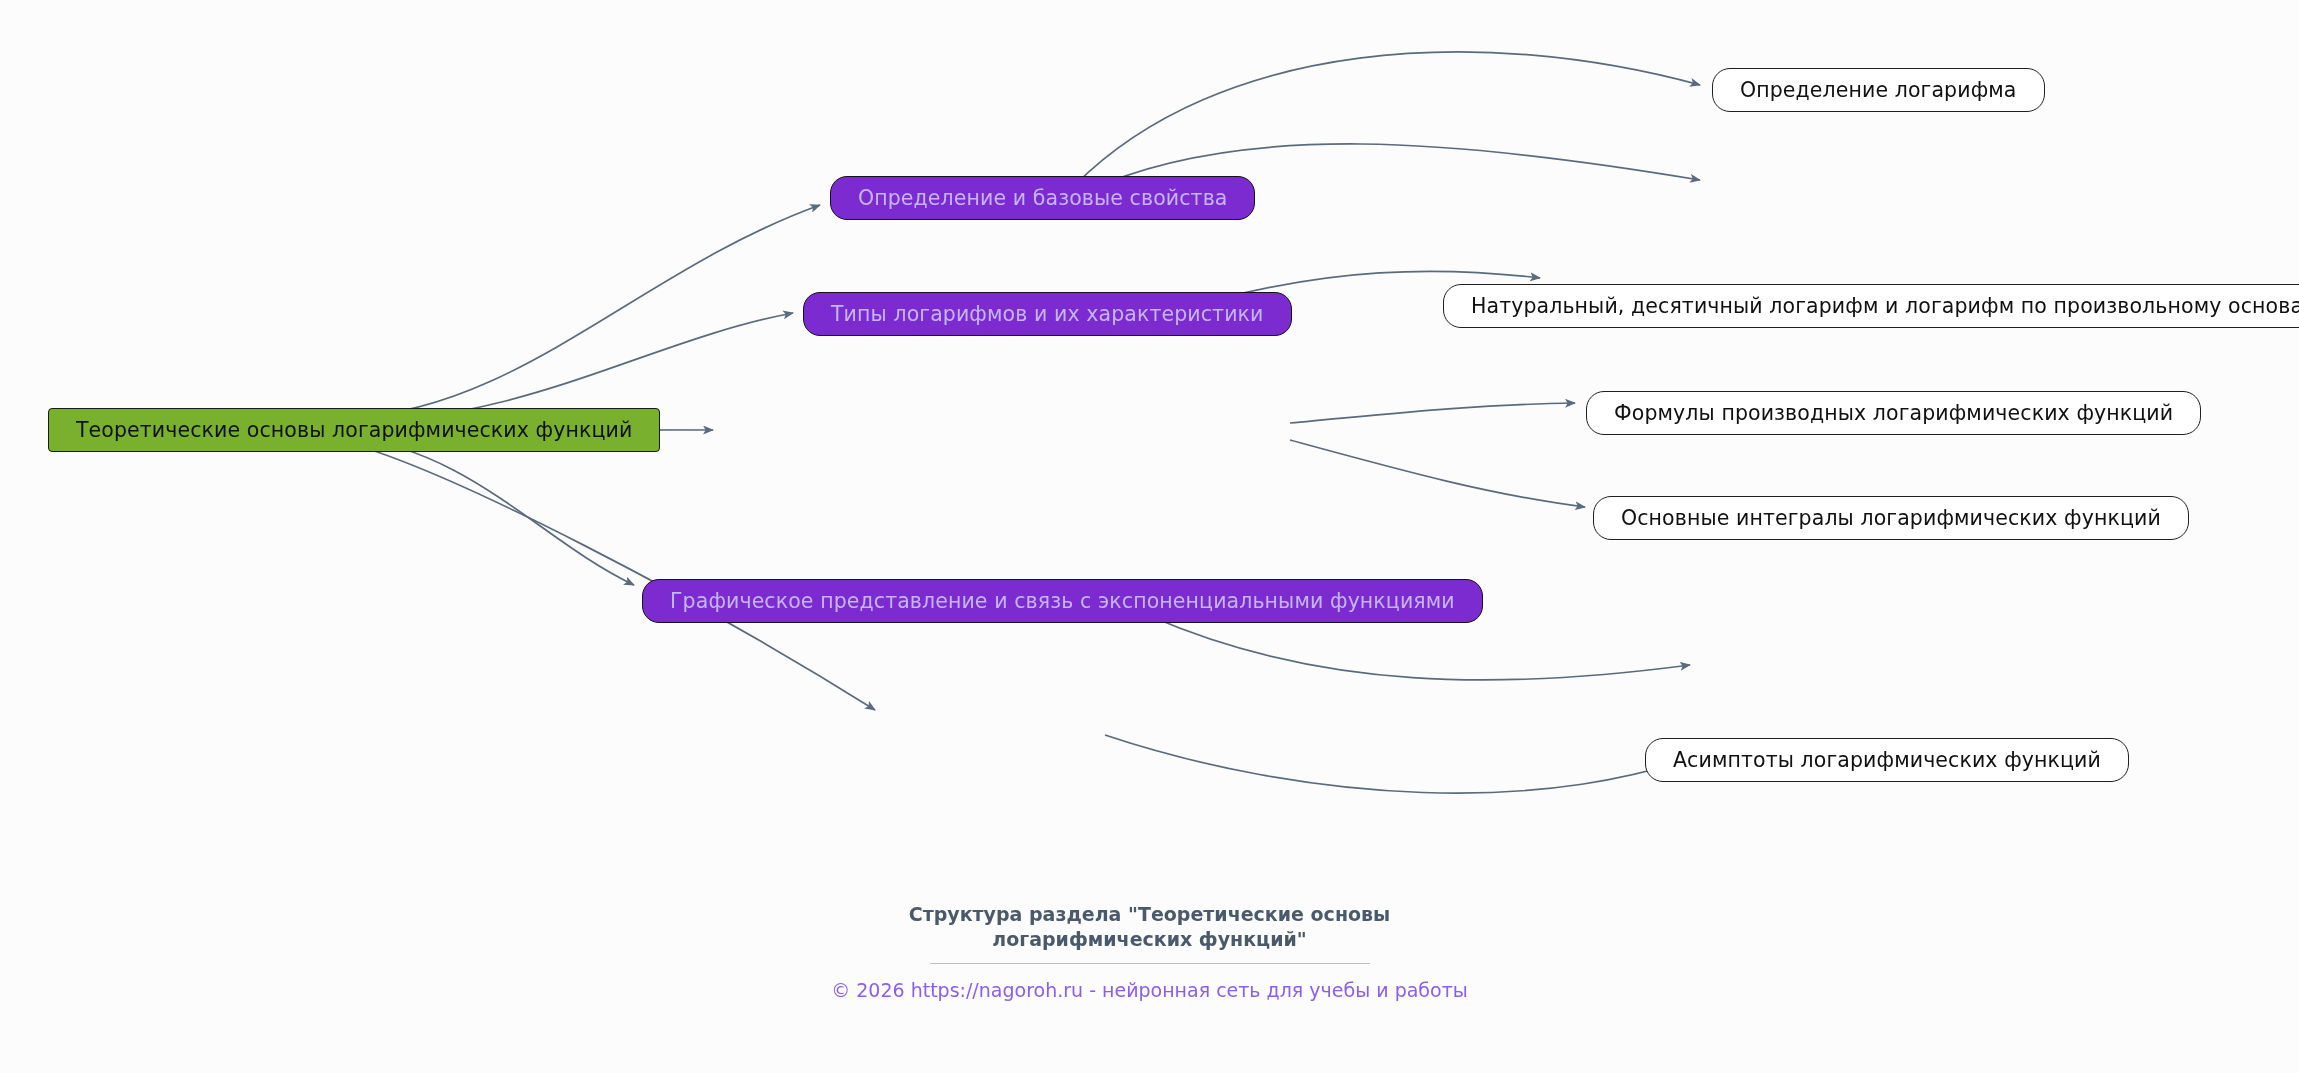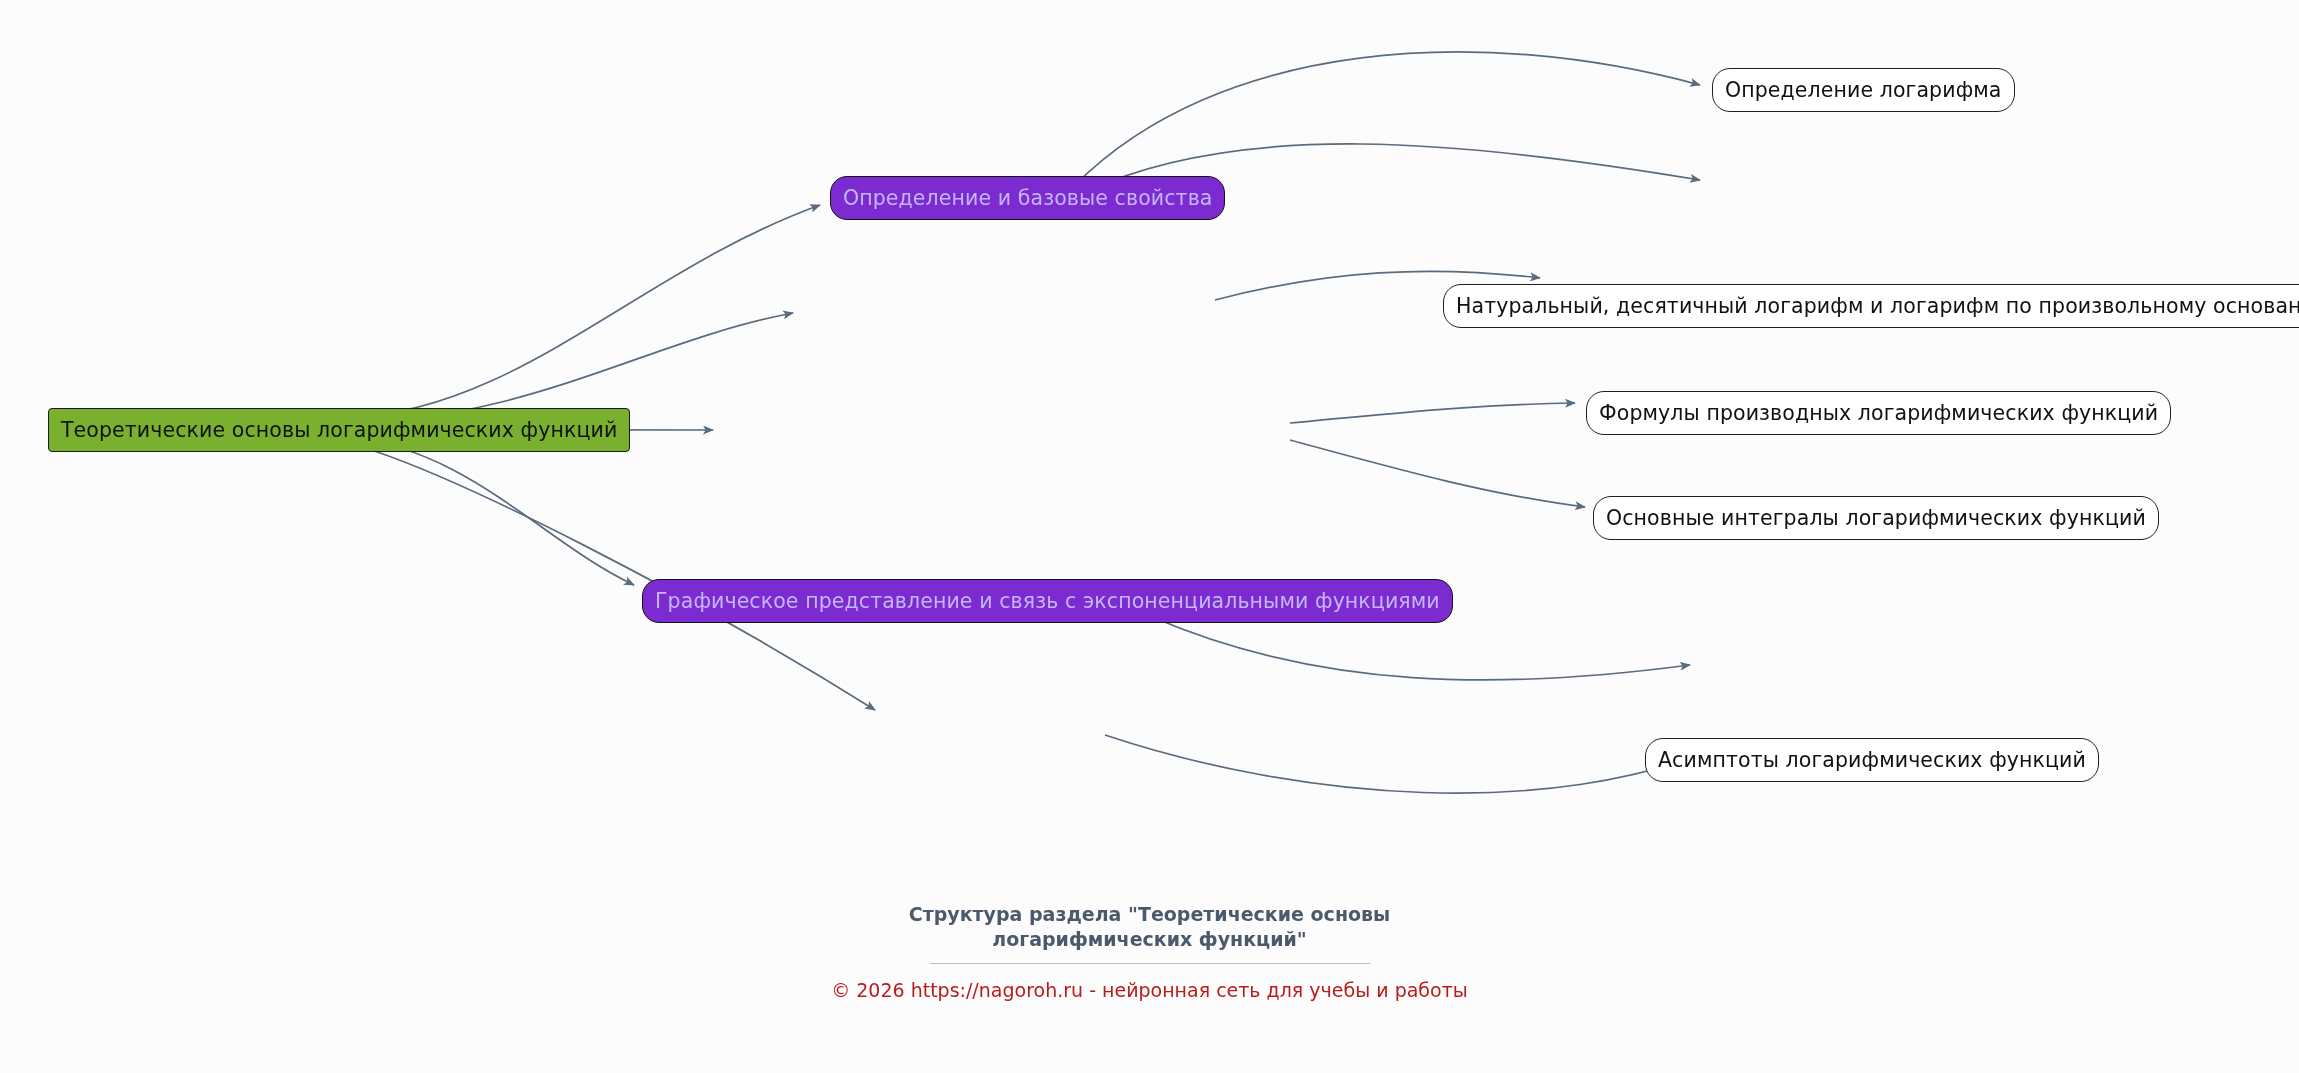--- a/index.html
+++ b/index.html
@@ -37,21 +37,21 @@
     box-sizing: border-box;
     display: flex;
     align-items: center;
     justify-content: center;
     white-space: nowrap;
     border-radius: 16px;
     border: 1.6px solid #111111;
     font-size: 20.5px;
     line-height: 1;
     letter-spacing: 0.1px;
-    padding: 0 12px;
+    padding: 0 27px;
     height: 44px;
     color: #111111;
   }
 
   .node.root {
     background: #79b12e;
     border-color: #1a1a1a;
     border-radius: 4px;
   }
 
@@ -90,21 +90,21 @@
     left: 50%;
     transform: translateX(-50%);
     width: 440px;
     height: 1px;
     background: #b9c2cc;
   }
 
   .footer-copy {
     top: 979px;
     font-size: 19px;
-    color: #b91c1c;
+    color: #8b5cf6;
   }
 </style>
 </head>
 <body>
 
 <div id="canvas">
 
   <svg id="edges" viewBox="0 0 2299 1073" xmlns="http://www.w3.org/2000/svg">
     <defs>
       <marker id="arrow" markerWidth="11" markerHeight="9" refX="10" refY="4.5" orient="auto" markerUnits="userSpaceOnUse">
@@ -131,20 +131,23 @@
   </svg>
 
   <div class="node root" style="left:48px; top:408px;">
     <span>Теоретические основы логарифмических функций</span>
   </div>
 
   <div class="node branch" style="left:830px; top:176px;">
     <span>Определение и базовые свойства</span>
   </div>
 
+  <div class="node branch" style="left:803px; top:292px;">
+    <span>Типы логарифмов и их характеристики</span>
+  </div>
 
 
   <div class="node branch" style="left:642px; top:579px;">
     <span>Графическое представление и связь с экспоненциальными функциями</span>
   </div>
 
 
   <div class="node leaf" style="left:1712px; top:68px;">
     <span>Определение логарифма</span>
   </div>

